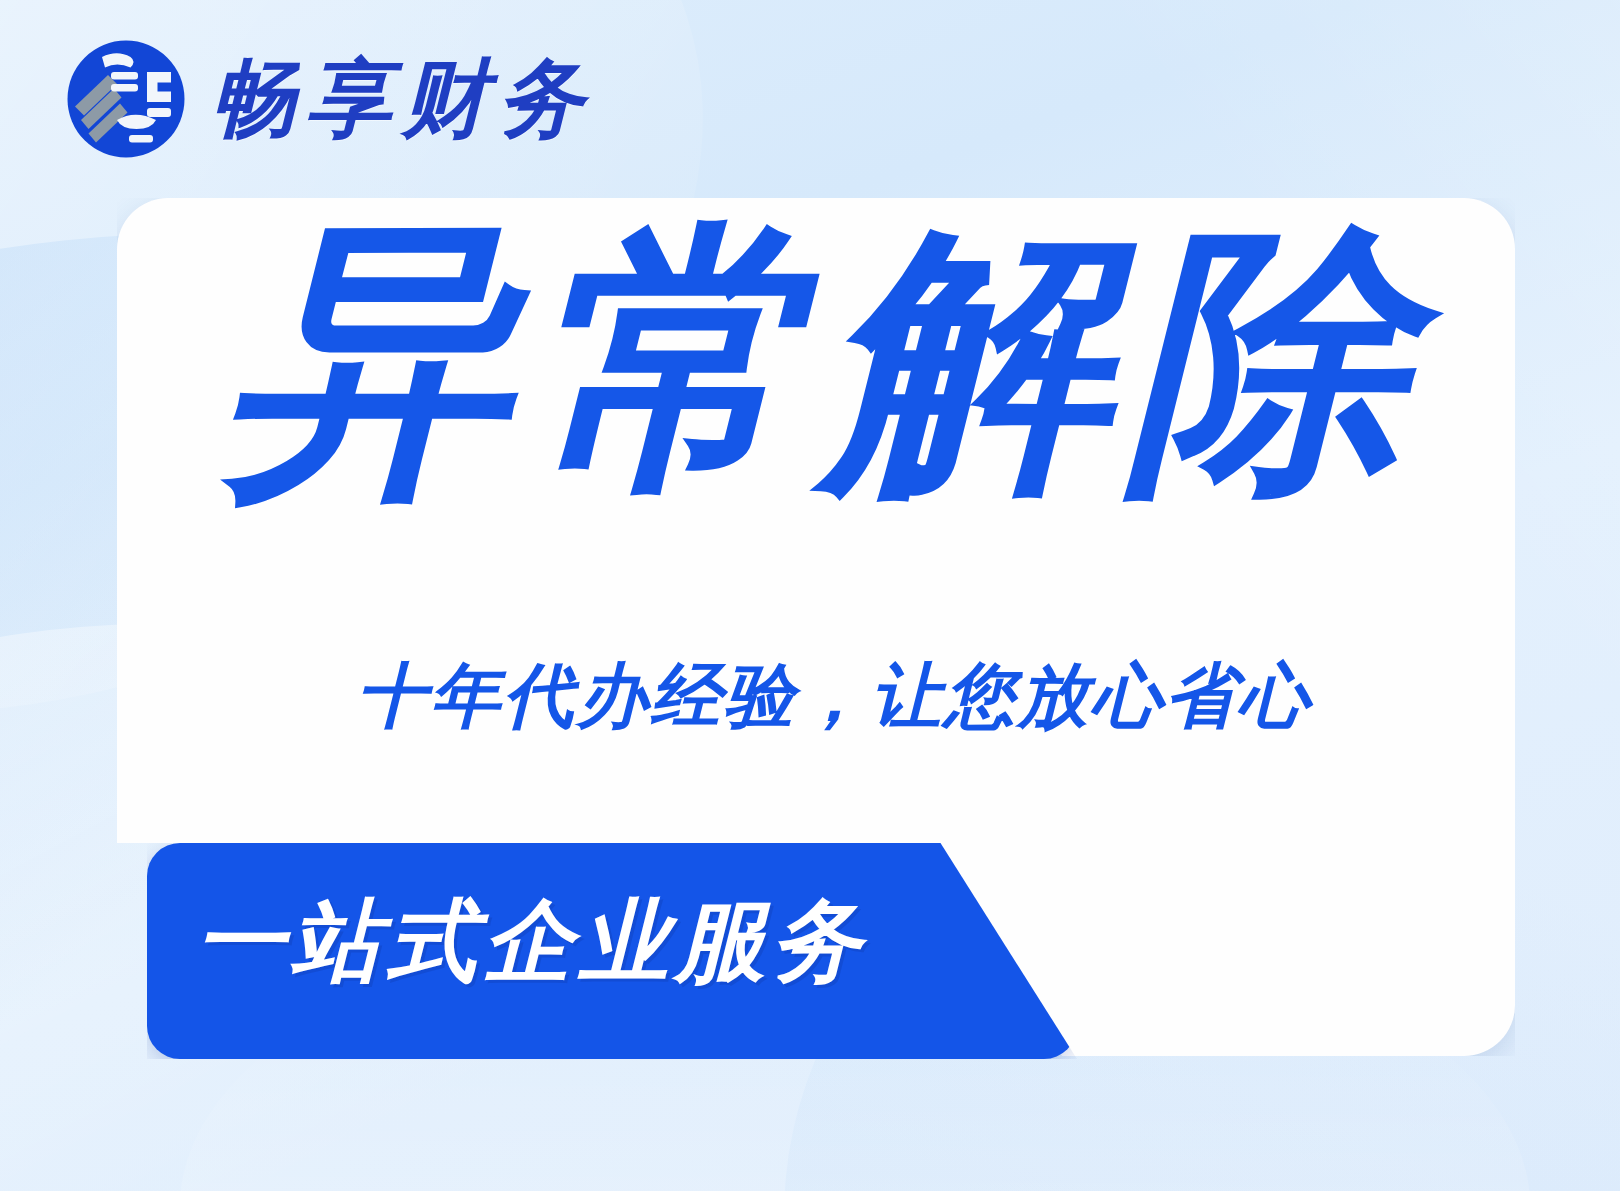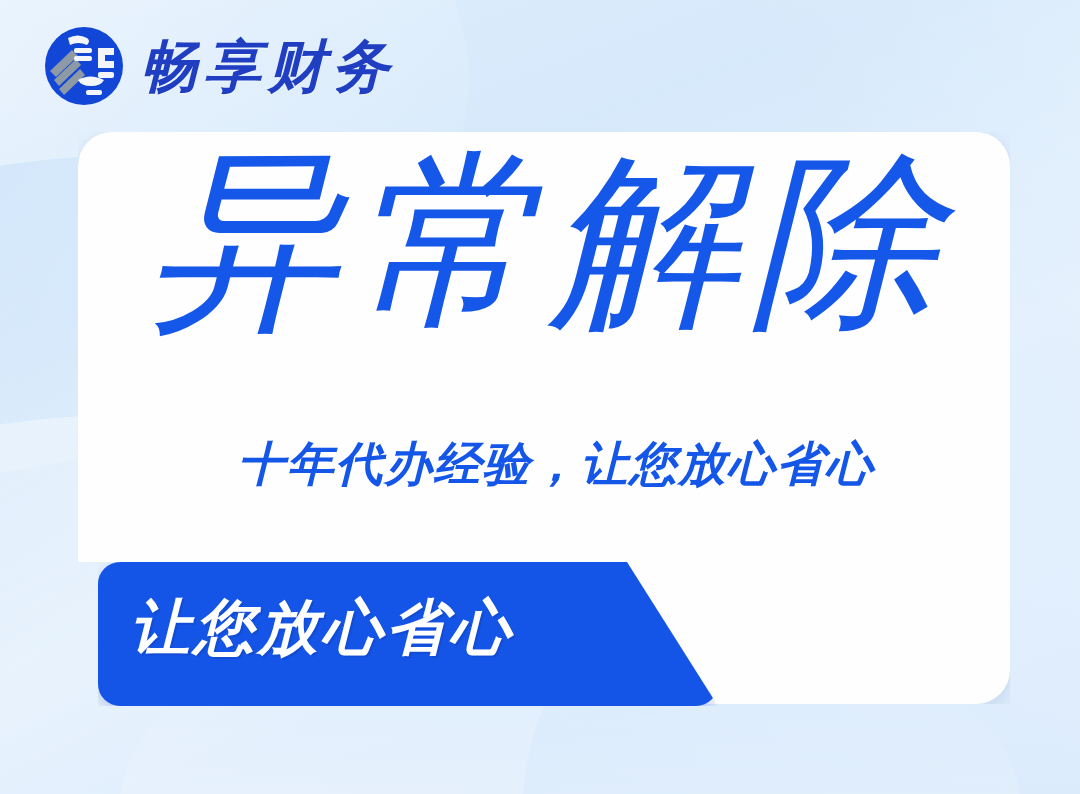--- a/index.html
+++ b/index.html
@@ -96,21 +96,21 @@
     -webkit-clip-path:polygon(0 0, 100% 0, 100% 100%, 630px 100%, 533px 430px, 0 430px);
     clip-path:polygon(0 0, 100% 0, 100% 100%, 630px 100%, 533px 430px, 0 430px);
   }
 
   .headline {
     position:absolute;
     left:78px; top:146px;
     width:932px;
     text-align:center;
     font-size:190px;
-    font-weight:400;
+    font-weight:700;
     font-style:italic;
     color:#1557e8;
     letter-spacing:10px;
     line-height:1.0;
     white-space:nowrap;
     text-indent:10px;
   }
 
   .subhead {
     position:absolute;
@@ -181,15 +181,15 @@
     <span class="brand-name">畅享财务</span>
   </div>
 
   <div class="card"></div>
 
   <div class="headline">异常解除</div>
 
   <div class="subhead">十年代办经验，让您放心省心</div>
 
   <div class="ribbon"></div>
-  <div class="ribbon-text">让您放心省心</div>
+  <div class="ribbon-text">一站式企业服务</div>
 
 </div>
 
 </body></html>

